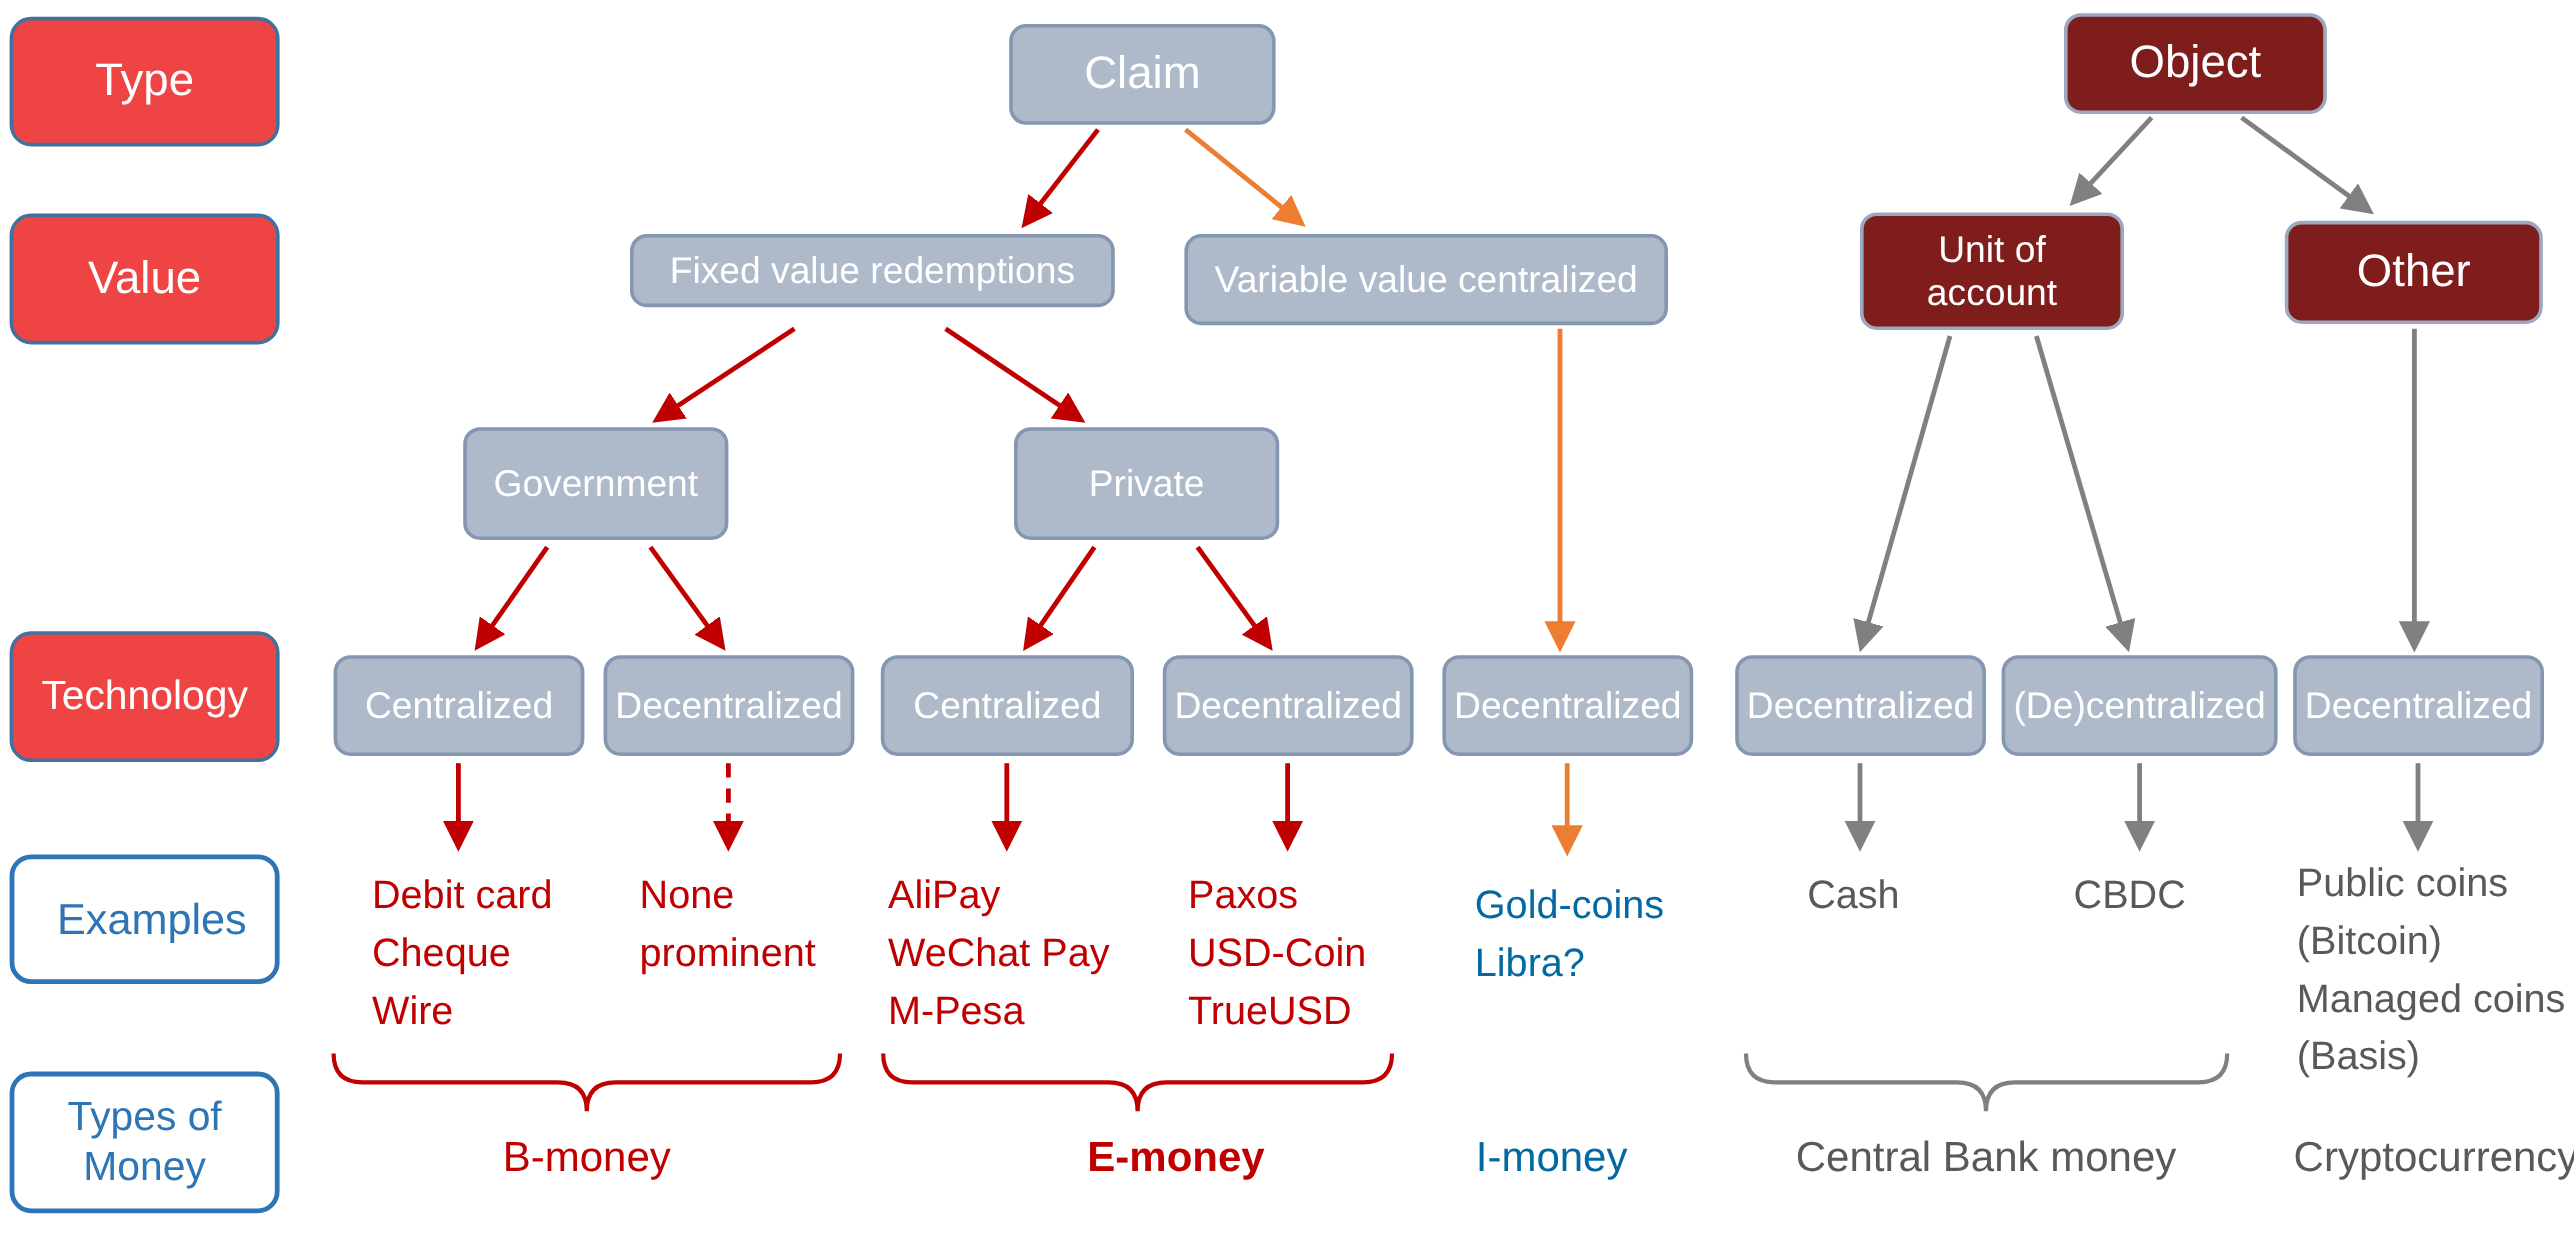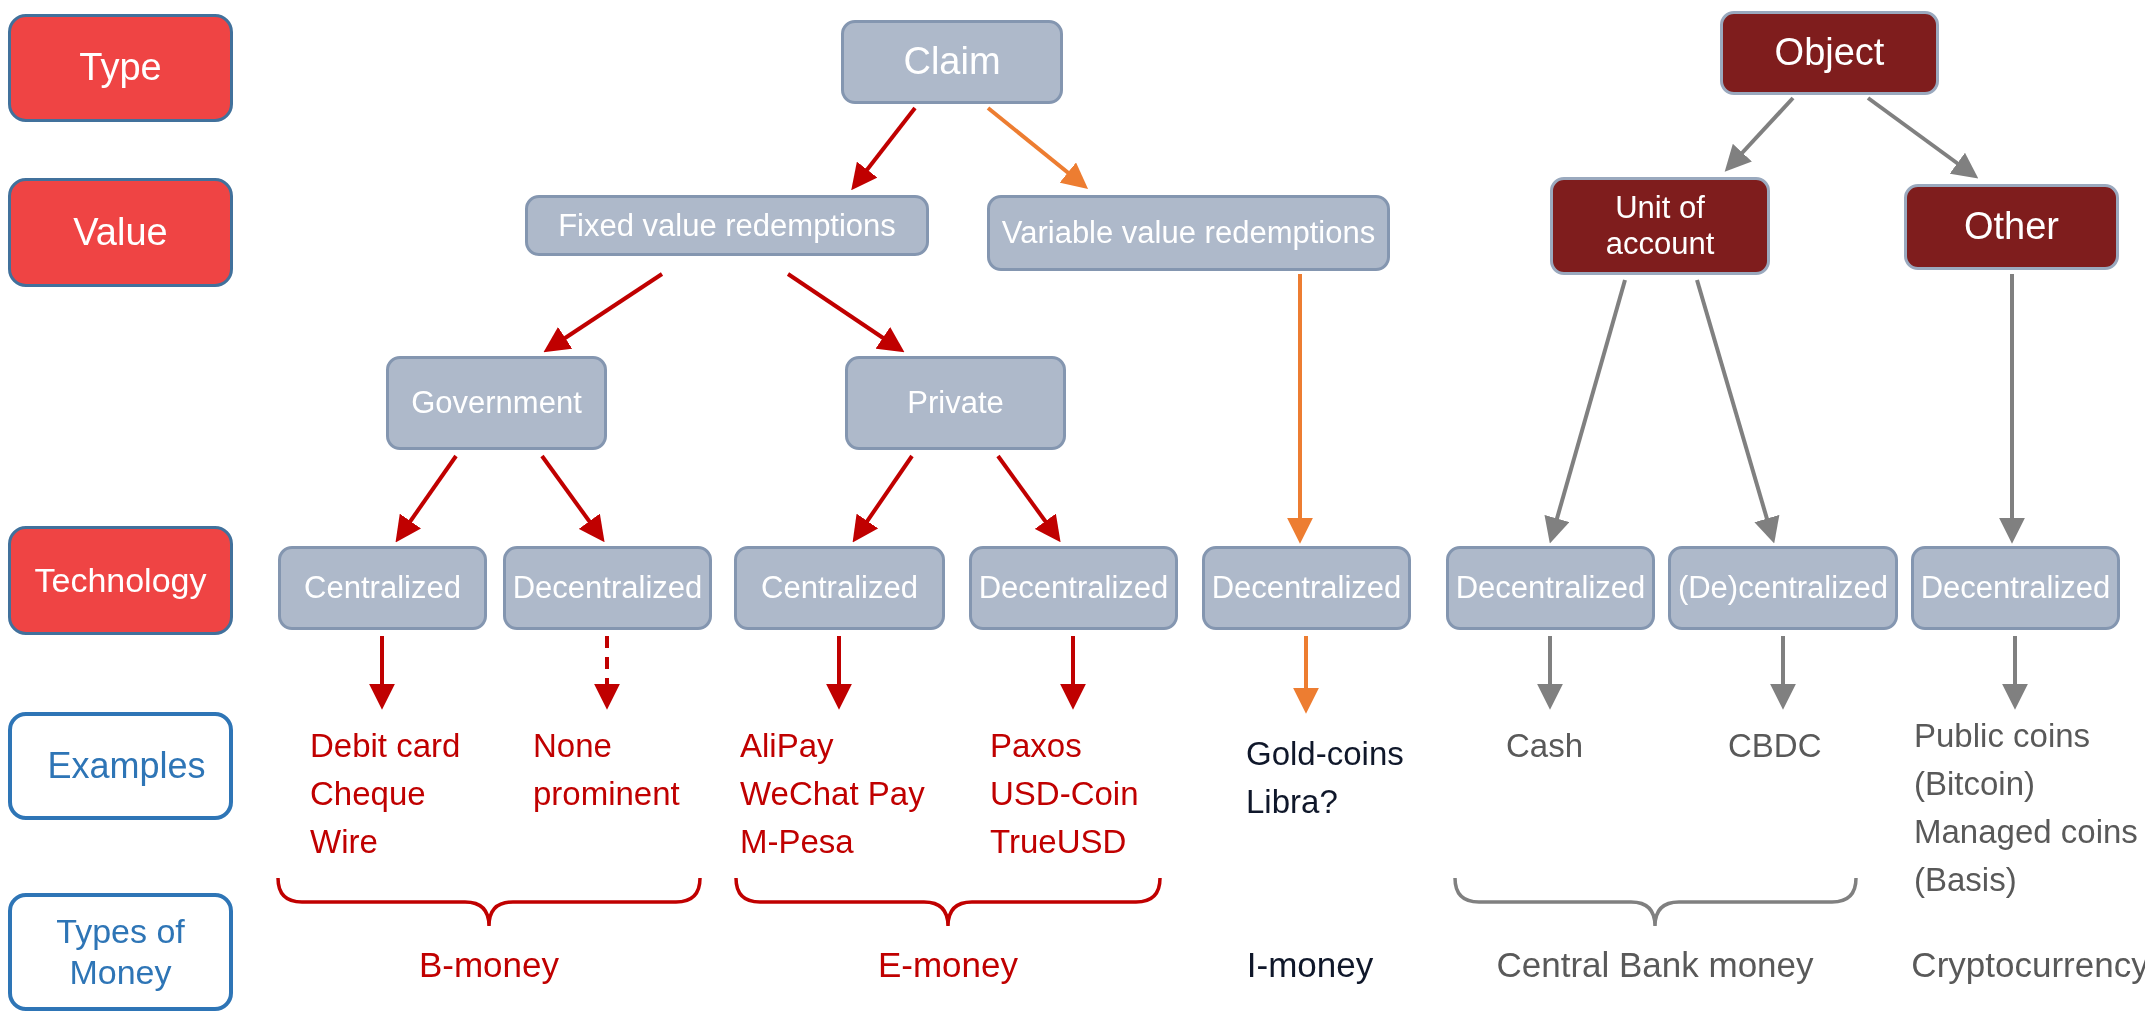--- a/index.html
+++ b/index.html
@@ -25,21 +25,21 @@
     color:#ffffff;font-size:31px;white-space:pre-line;line-height:1.15;
     box-sizing:border-box;
   }
   .node.big{font-size:38px;}
   .node.dark{background:#7f1d1d;border-color:#9AA9BE;}
   
   .extext{
     white-space:pre-line;font-size:33px;line-height:1.45;color:#C00000;
   }
   .red{color:#C00000;}
-  .orange{color:#0f172a;margin-left:17px;}
+  .orange{color:#0369a1;}
   .gray{color:#595959;}
   .moneylabel{
     font-size:35px;transform:translateX(-50%);white-space:nowrap;
   }
   svg.layer{position:absolute;left:0;top:0;pointer-events:none;}
 </style>
 </head>
 <body>
 
 <div class="stage">
@@ -91,21 +91,21 @@
   <div class="abs rowlabel" style="left:8px;top:178px;width:225px;height:109px;">Value</div>
   <div class="abs rowlabel" style="left:8px;top:526px;width:225px;height:109px;font-size:34px;">Technology</div>
   <div class="abs rowlabel outline" style="left:8px;top:712px;width:225px;height:108px;padding-left:12px;">Examples</div>
   <div class="abs rowlabel outline" style="left:8px;top:893px;width:225px;height:118px;font-size:34px;">Types of
 Money</div>
 
   <div class="abs node big" style="left:841px;top:20px;width:222px;height:84px;">Claim</div>
   <div class="abs node big dark" style="left:1720px;top:11px;width:219px;height:84px;">Object</div>
 
   <div class="abs node" style="left:525px;top:195px;width:404px;height:61px;">Fixed value redemptions</div>
-  <div class="abs node" style="left:987px;top:195px;width:403px;height:76px;">Variable value redemptions</div>
+  <div class="abs node" style="left:987px;top:195px;width:403px;height:76px;">Variable value centralized</div>
   <div class="abs node dark" style="left:1550px;top:177px;width:220px;height:98px;">Unit of
 account</div>
   <div class="abs node dark big" style="left:1904px;top:184px;width:215px;height:86px;">Other</div>
 
   <div class="abs node" style="left:386px;top:356px;width:221px;height:94px;">Government</div>
   <div class="abs node" style="left:845px;top:356px;width:221px;height:94px;text-align:right;">Private</div>
 
   <div class="abs node" style="left:278px;top:546px;width:209px;height:84px;">Centralized</div>
   <div class="abs node" style="left:503px;top:546px;width:209px;height:84px;">Decentralized</div>
   <div class="abs node" style="left:734px;top:546px;width:211px;height:84px;">Centralized</div>
@@ -129,18 +129,18 @@
   <div class="abs extext orange" style="left:1229px;top:730px;">Gold-coins
 Libra?</div>
   <div class="abs extext gray" style="left:1506px;top:722px;">Cash</div>
   <div class="abs extext gray" style="left:1728px;top:722px;">CBDC</div>
   <div class="abs extext gray" style="left:1914px;top:712px;">Public coins
 (Bitcoin)
 Managed coins
 (Basis)</div>
 
   <div class="abs moneylabel red" style="left:489px;top:945px;">B-money</div>
-  <div class="abs moneylabel red" style="left:948px;top:945px;">E-money</div>
+  <div class="abs moneylabel red" style="left:980px;top:945px;font-weight:bold;">E-money</div>
   <div class="abs moneylabel orange" style="left:1293px;top:945px;">I-money</div>
   <div class="abs moneylabel gray" style="left:1655px;top:945px;">Central Bank money</div>
   <div class="abs moneylabel gray" style="left:2030px;top:945px;">Cryptocurrency</div>
 
 </div>
 
 </body></html>

